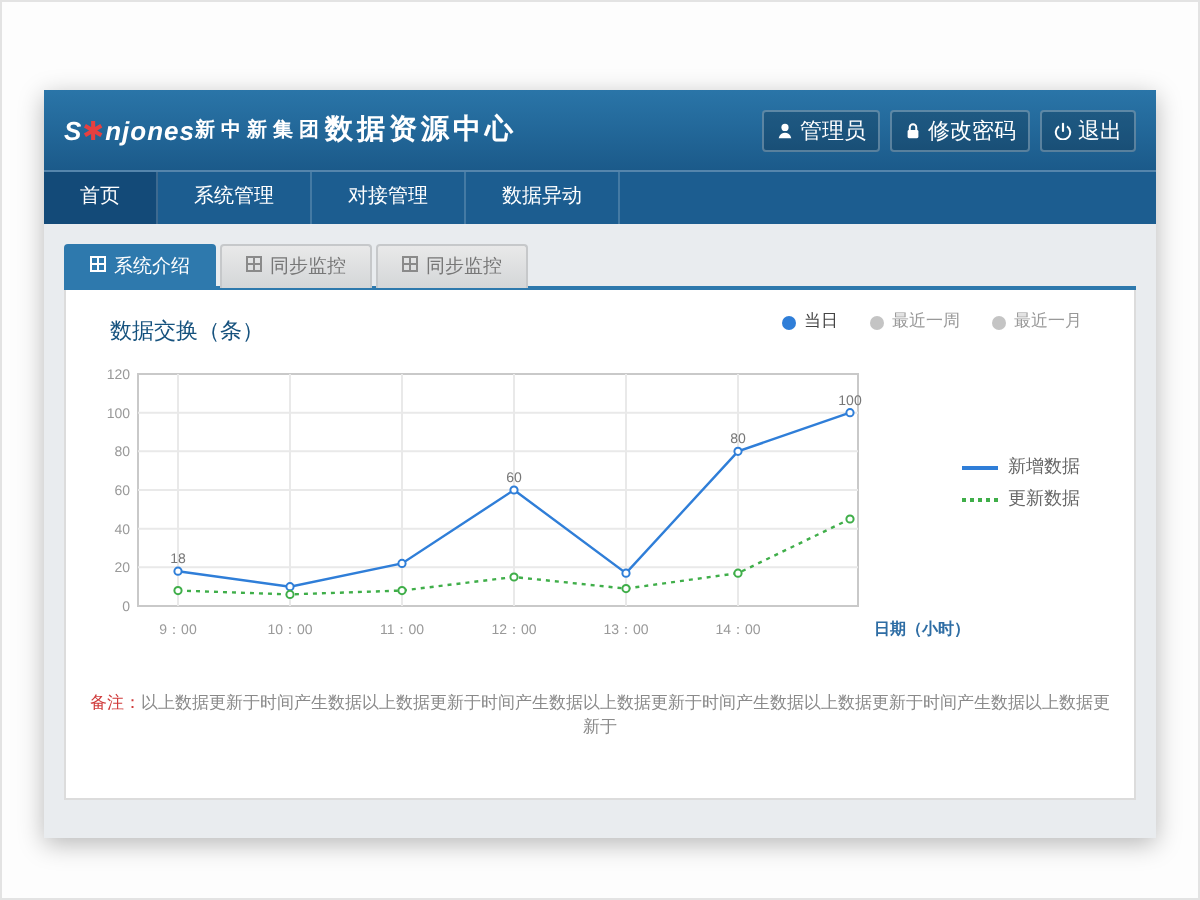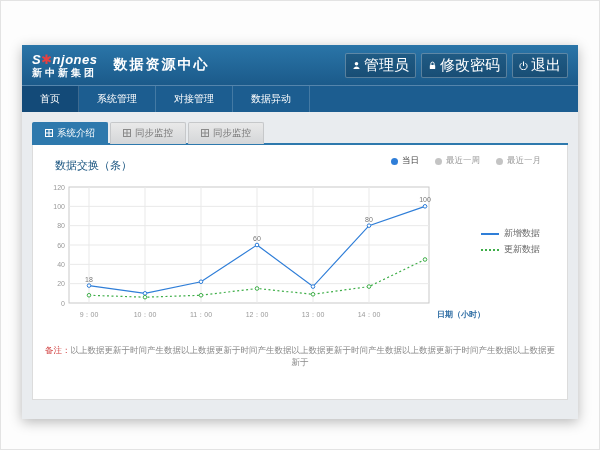--- a/index.html
+++ b/index.html
@@ -4,29 +4,29 @@
 <style>
   html,body{margin:0;padding:0;width:600px;height:450px;overflow:hidden;
     font-family:"Liberation Sans","DejaVu Sans",sans-serif;background:#fdfdfd;}
   .frame{position:absolute;inset:0;border:1px solid #e3e3e3;pointer-events:none;}
   .window{position:absolute;left:22px;top:45px;width:556px;height:374px;
     background:#e9ecef;box-shadow:0 3px 12px rgba(0,0,0,.28);overflow:hidden;}
 
   
   .header{height:40px;background:linear-gradient(180deg,#2a75a8,#1b5a8a);
     display:flex;align-items:center;padding:0 10px;position:relative;}
-  .logo{display:flex;flex-direction:column;line-height:1;color:#fff;}
+  .logo{display:flex;flex-direction:row;line-height:1;color:#fff;}
   .logo-top{font-size:13px;font-weight:bold;font-style:italic;letter-spacing:.5px;}
   .logo-mark{color:#e64040;font-style:normal;}
   .logo-sub{font-size:10px;font-weight:bold;letter-spacing:3px;margin-top:2px;}
-  .app-title{color:#fff;font-size:14px;font-weight:bold;letter-spacing:2px;margin-left:16px;}
+  .app-title{color:#fff;font-size:14px;font-weight:bold;letter-spacing:2px;}
   .header-actions{margin-left:auto;display:flex;gap:5px;}
   .hbtn{display:flex;gap:3px;background:rgba(0,0,0,.18);
     border:1px solid rgba(255,255,255,.28);border-radius:2px;color:#fff;
-    font-size:15px;padding:2px 6px;cursor:pointer;}
+    font-size:11px;padding:2px 6px;cursor:pointer;}
   .hicon{display:flex;align-items:center;}
 
   
   .navbar{height:26px;background:#1c5d90;border-top:1px solid rgba(255,255,255,.25);display:flex;}
   .nav-item{padding:0 18px;line-height:26px;font-size:10px;color:#fff;cursor:pointer;
     border-right:1px solid rgba(255,255,255,.18);}
   .nav-item.active{background:#134a78;}
 
   
   .content{padding:10px 10px 0;}

